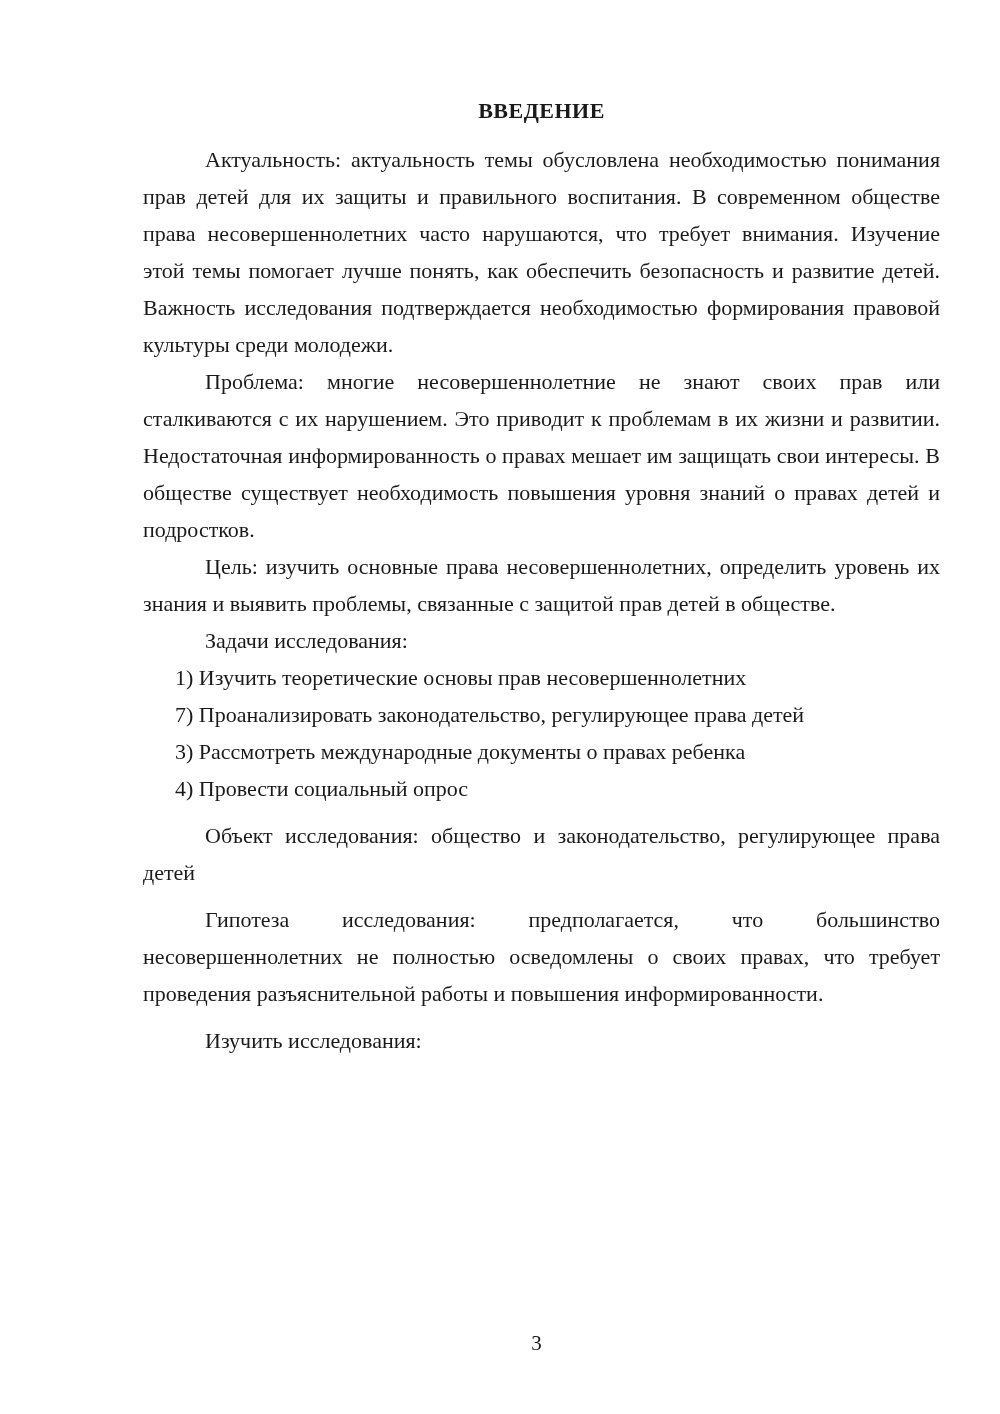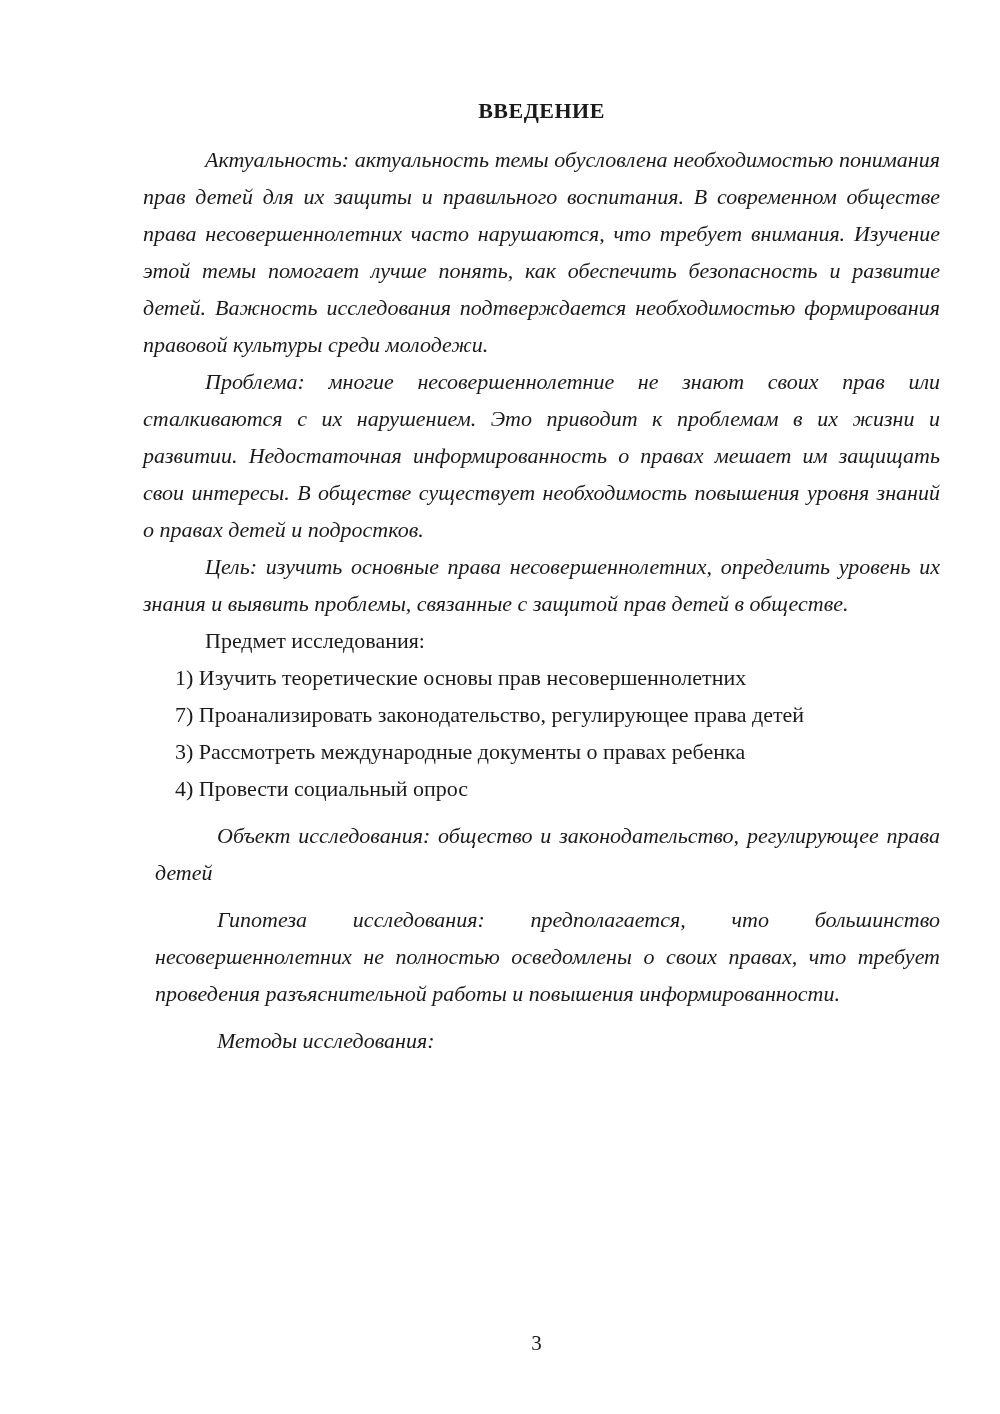--- a/index.html
+++ b/index.html
@@ -24,25 +24,23 @@
     font-size: 22px;
     font-weight: bold;
     text-align: center;
     margin: 0 0 12px 0;
     letter-spacing: 0.5px;
   }
   .para {
     margin: 0;
     text-align: justify;
     text-indent: 62px;
-    font-style: italic;
   }
   .para-spaced {
     margin-top: 10px;
-    margin-left: 12px;
   }
   .tasks-heading {
     margin: 0;
     text-align: justify;
     text-indent: 62px;
   }
   .task-item {
     margin: 0 0;
     padding-left: 32px;
     text-align: left;
@@ -63,31 +61,31 @@
 <div class="page">
 
   <h1 class="doc-title">ВВЕДЕНИЕ</h1>
 
   <p class="para">Актуальность: актуальность темы обусловлена необходимостью понимания прав детей для их защиты и правильного воспитания. В современном обществе права несовершеннолетних часто нарушаются, что требует внимания. Изучение этой темы помогает лучше понять, как обеспечить безопасность и развитие детей. Важность исследования подтверждается необходимостью формирования правовой культуры среди молодежи.</p>
 
   <p class="para">Проблема: многие несовершеннолетние не знают своих прав или сталкиваются с их нарушением. Это приводит к проблемам в их жизни и развитии. Недостаточная информированность о правах мешает им защищать свои интересы. В обществе существует необходимость повышения уровня знаний о правах детей и подростков.</p>
 
   <p class="para">Цель: изучить основные права несовершеннолетних, определить уровень их знания и выявить проблемы, связанные с защитой прав детей в обществе.</p>
 
-  <p class="tasks-heading">Предмет исследования:</p>
+  <p class="tasks-heading">Задачи исследования:</p>
 
   <div>
     <p class="task-item">1) Изучить теоретические основы прав несовершеннолетних</p>
     <p class="task-item">7) Проанализировать законодательство, регулирующее права детей</p>
     <p class="task-item">3) Рассмотреть международные документы о правах ребенка</p>
     <p class="task-item">4) Провести социальный опрос</p>
   </div>
 
   <p class="para para-spaced">Объект исследования: общество и законодательство, регулирующее права детей</p>
 
 
   <p class="para para-spaced">Гипотеза исследования: предполагается, что большинство несовершеннолетних не полностью осведомлены о своих правах, что требует проведения разъяснительной работы и повышения информированности.</p>
 
-  <p class="para para-spaced">Методы исследования:</p>
+  <p class="para para-spaced">Изучить исследования:</p>
 
   <div class="page-number">3</div>
 
 </div>
 
 </body></html>

